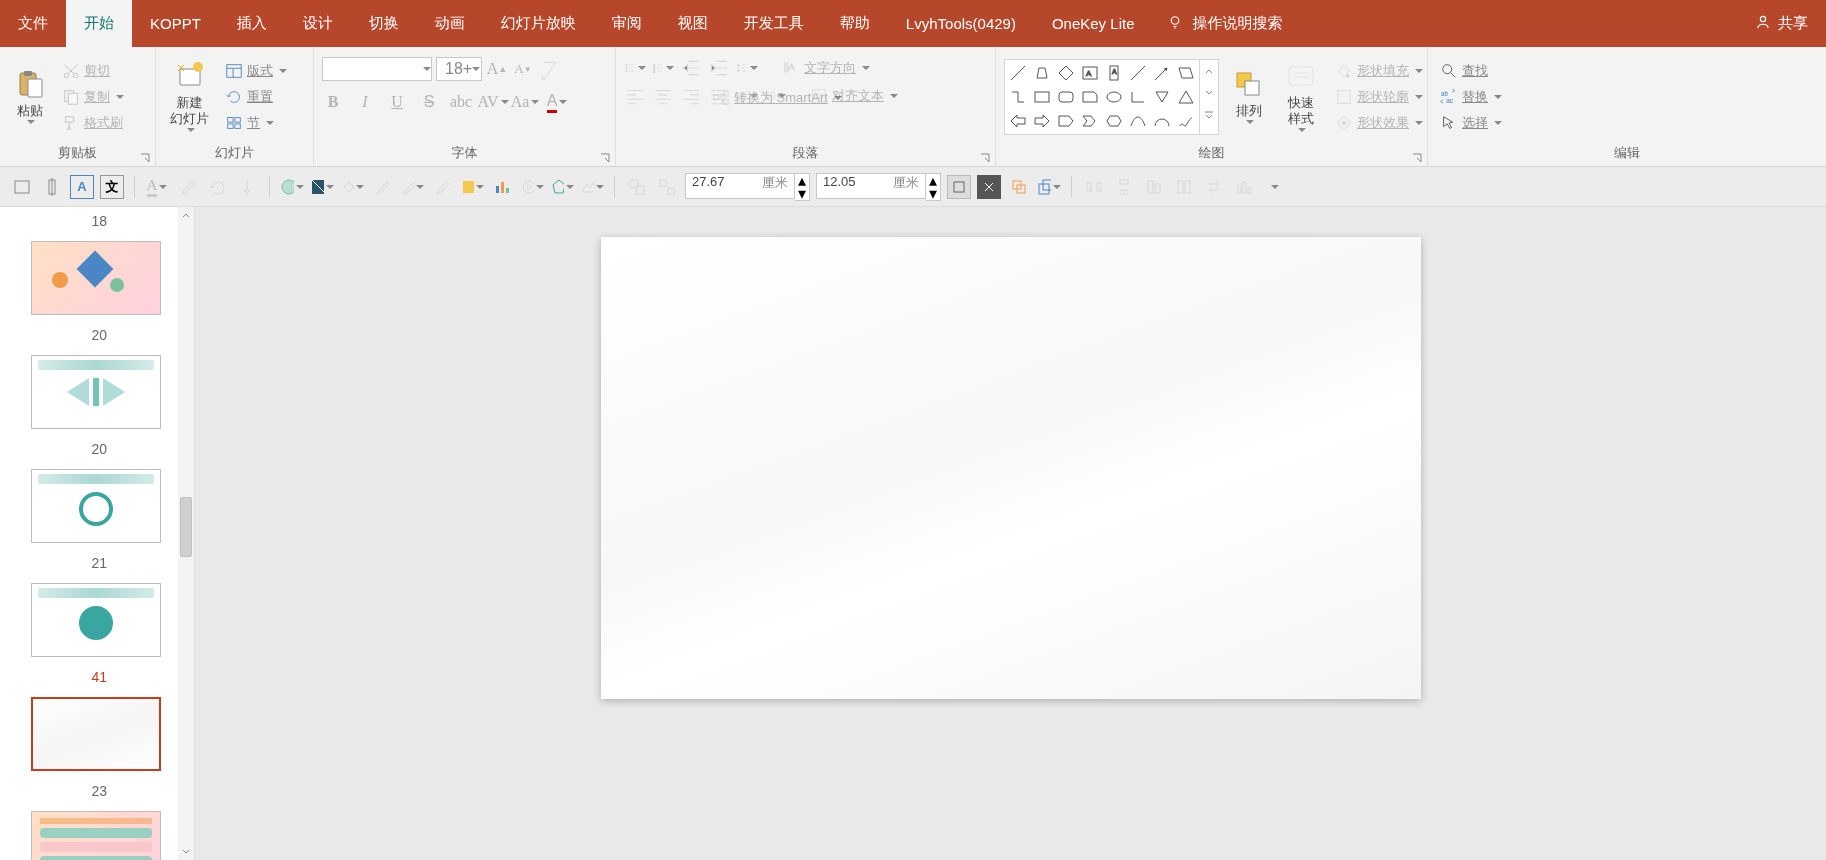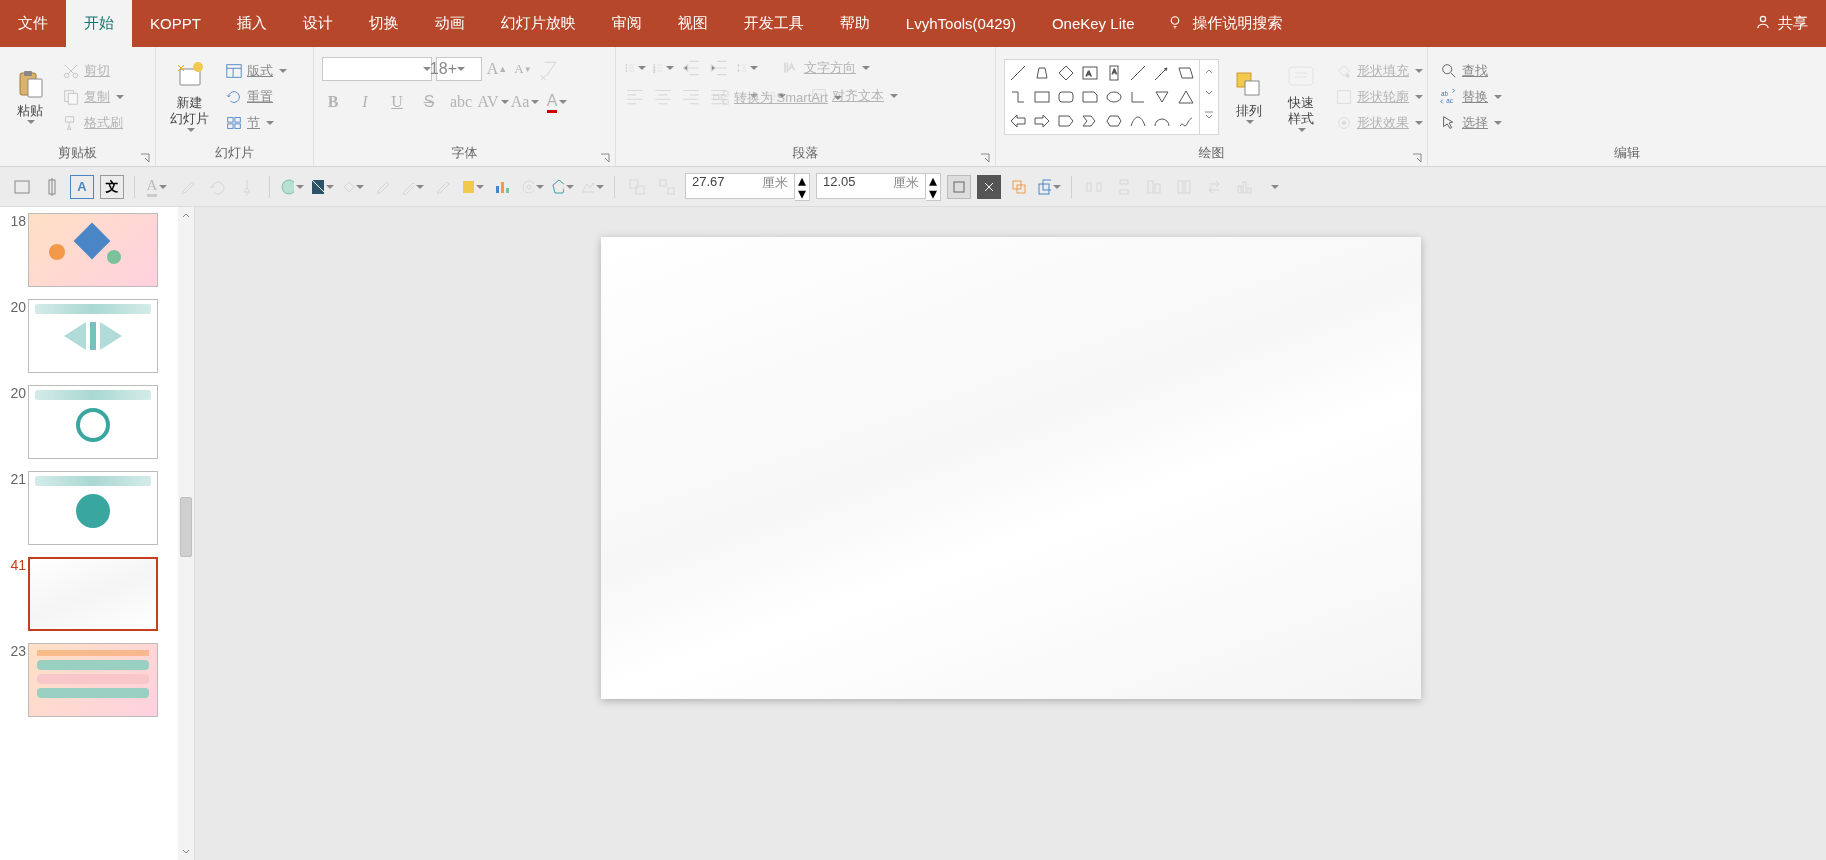--- a/index.html
+++ b/index.html
@@ -31,21 +31,21 @@
 
 .disabled { color: #b4b4b4 !important; }
 .disabled svg { opacity: .45; }
 
 .stack { display: flex; flex-direction: column; gap: 2px; }
 .caret { border-top: 4px solid #888; border-left: 4px solid transparent; border-right: 4px solid transparent; display: inline-block; margin-left: 2px; }
 
 
 .font-box { border: 1px solid #c8c8c8; background: #fff; height: 24px; display: flex; align-items: center; }
 .font-name { width: 110px; }
-.font-size { width: 46px; padding: 0 16px; color: #888; justify-content: flex-end; }
+.font-size { width: 46px; padding: 0 8px; color: #888; }
 .fs-row { display: flex; gap: 4px; align-items: center; margin-bottom: 6px; }
 .small-btn { width: 22px; height: 22px; display: flex; align-items: center; justify-content: center; color: #888; font-family: "Times New Roman", serif; }
 
 
 .shape-gallery { display: grid; grid-template-columns: repeat(8, 22px); grid-auto-rows: 22px; gap: 2px; border: 1px solid #d6d6d6; padding: 2px; background: #fff; }
 .shape-cell { display: flex; align-items: center; justify-content: center; }
 .shape-cell svg { width: 18px; height: 18px; }
 .gallery-side { display: flex; flex-direction: column; border: 1px solid #d6d6d6; border-left: none; background: #fff; }
 .gallery-side div { width: 18px; height: 22px; display: flex; align-items: center; justify-content: center; }
 
@@ -57,21 +57,21 @@
 .dim-box { border: 1px solid #c8c8c8; background: #fff; height: 26px; width: 110px; display: flex; align-items: flex-start; padding: 0 6px; font-size: 13px; color: #444; }
 .dim-box .unit { margin-left: auto; color: #888; }
 .dim-spin { display: flex; flex-direction: column; border: 1px solid #c8c8c8; border-left: none; background: #fff; }
 .dim-spin div { width: 14px; height: 13px; display: flex; align-items: center; justify-content: center; }
 
 .tb-boxed { border: 1px solid #999; width: 24px; height: 24px; display: flex; align-items: center; justify-content: center; font-size: 13px; font-weight: bold; }
 
 
 .workspace { display: flex; height: calc(860px - 47px - 120px - 40px); background: #e9e9e9; }
 .slide-panel { width: 195px; background: #fff; overflow-y: auto; border-right: 1px solid #dcdcdc; position: relative; }
-.slide-item { display: flex; align-items: flex-start; gap: 2px; padding: 6px 6px 6px 4px; }
+.slide-item { display: flex; align-items: center; gap: 12px; padding: 6px 6px 6px 4px; flex-direction: column; }
 .slide-num { width: 22px; text-align: right; font-size: 14px; color: #666; }
 .slide-item.sel .slide-num { color: #c43e1c; }
 .thumb { width: 130px; height: 74px; border: 1px solid #bcbcbc; background: #fff; position: relative; overflow: hidden; }
 .slide-item.sel .thumb { border: 2px solid #c43e1c; }
 .scrollbar-v { position: absolute; right: 0; top: 0; width: 16px; height: 100%; background: #f3f3f3; }
 .scroll-arrow { height: 16px; display: flex; align-items: center; justify-content: center; }
 .scroll-thumb { position: absolute; left: 2px; right: 2px; background: #cfcfcf; border: 1px solid #bfbfbf; border-radius: 2px; }
 
 .canvas-area { flex: 1; background: #e9e9e9; display: flex; align-items: flex-start; justify-content: center; padding: 30px 0; overflow: auto; }
 .slide-canvas { width: 820px; height: 462px; background: linear-gradient(160deg,#fff 0%,#f7f7f7 45%,#fff 60%,#f4f4f4 100%); box-shadow: 0 2px 8px rgba(0,0,0,.25); }

